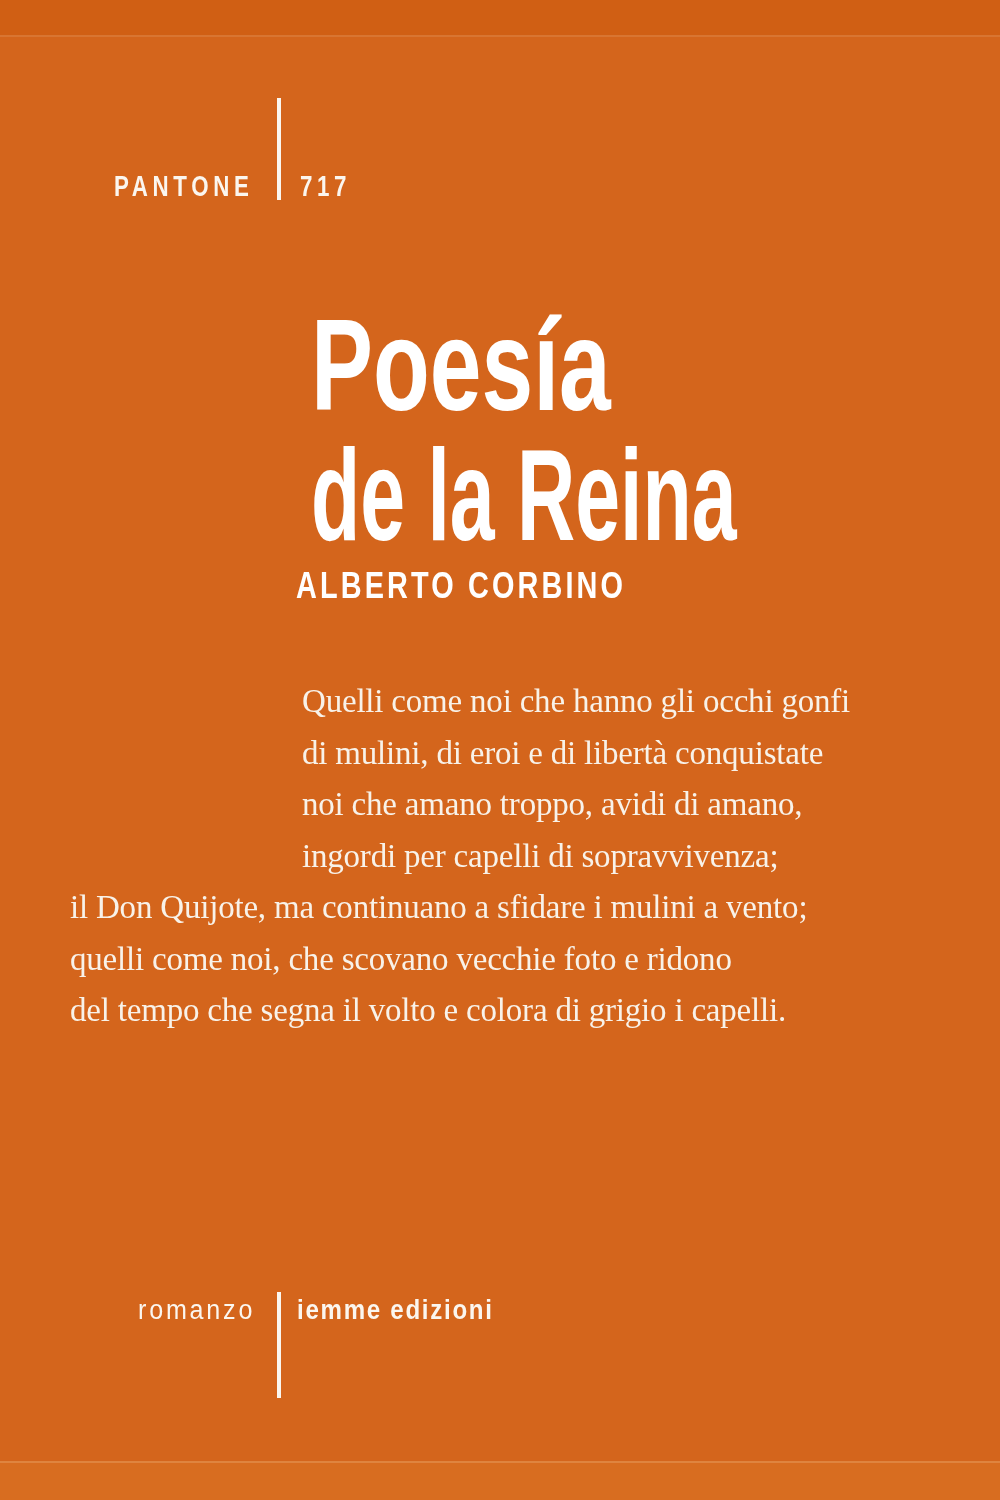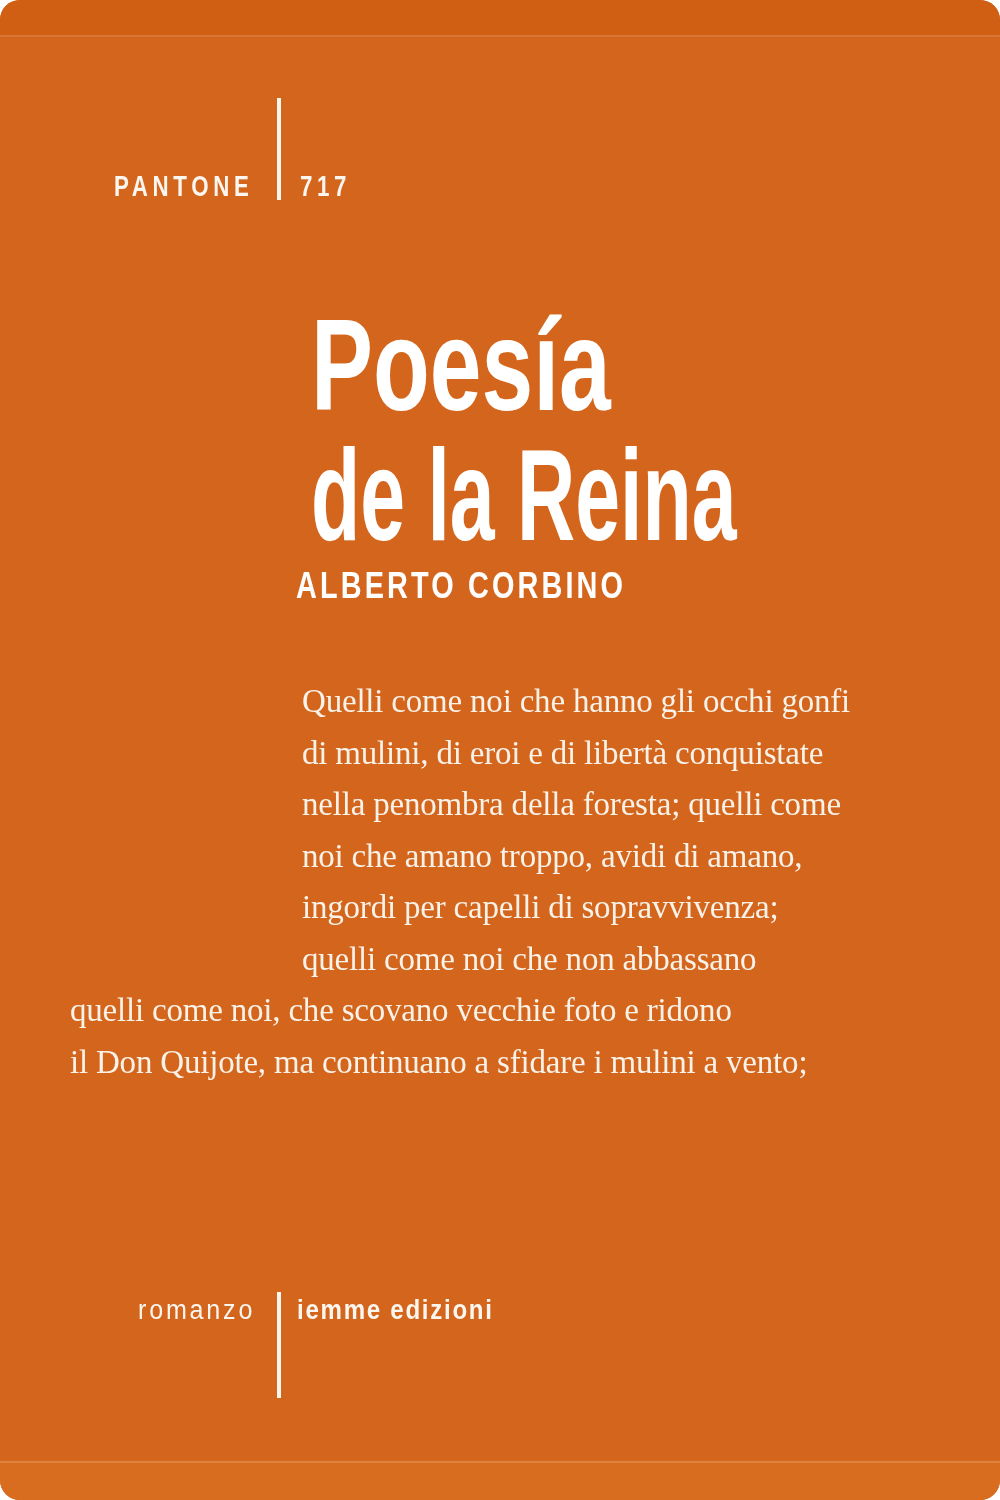--- a/index.html
+++ b/index.html
@@ -11,21 +11,20 @@
     height: 1500px;
     overflow: hidden;
     font-family: "Liberation Sans", sans-serif;
   }
   .cover {
     position: relative;
     width: 1000px;
     height: 1500px;
     background: var(--bg, #d4651c);
     overflow: hidden;
-    border-radius: 20px;
   }
   
   .band-top {
     position: absolute;
     left: 0; top: 0;
     width: 100%; height: 35px;
     background: var(--bg-top, #d05f14);
     border-bottom: 2px solid rgba(255, 224, 190, 0.18);
   }
   .band-bottom {
@@ -143,25 +142,24 @@
   <h1 class="title">
     <span class="t-line t1">Poesía</span>
     <span class="t-line t2">de la Reina</span>
   </h1>
 
   <div class="author">ALBERTO CORBINO</div>
 
   <div class="quote">
     <div class="q-line indent">Quelli come noi che hanno gli occhi gonfi</div>
     <div class="q-line indent">di mulini, di eroi e di libertà conquistate</div>
-    <div class="q-line indent">nella penombra della foresta; quelli come</div>
     <div class="q-line indent">noi che amano troppo, avidi di amano,</div>
     <div class="q-line indent">ingordi per capelli di sopravvivenza;</div>
-    <div class="q-line indent">quelli come noi che non abbassano</div>
+    <div class="q-line">il Don Quijote, ma continuano a sfidare i mulini a vento;</div>
     <div class="q-line">quelli come noi, che scovano vecchie foto e ridono</div>
-    <div class="q-line">il Don Quijote, ma continuano a sfidare i mulini a vento;</div>
+    <div class="q-line">del tempo che segna il volto e colora di grigio i capelli.</div>
   </div>
 
   <span class="label genre">romanzo</span>
   <div class="vrule vrule-bottom"></div>
   <span class="label publisher">iemme edizioni</span>
 
 </div>
 
 </body></html>

